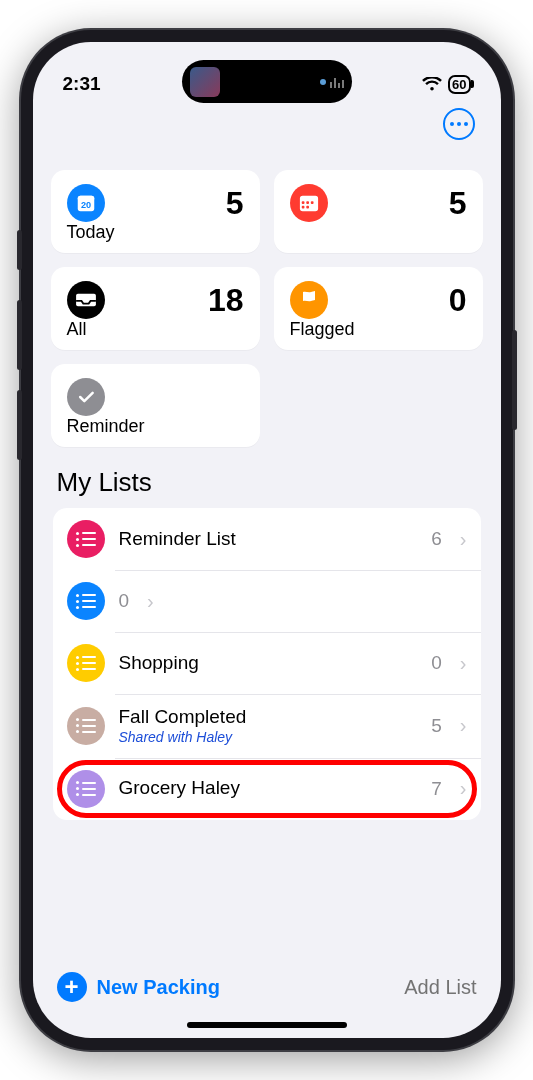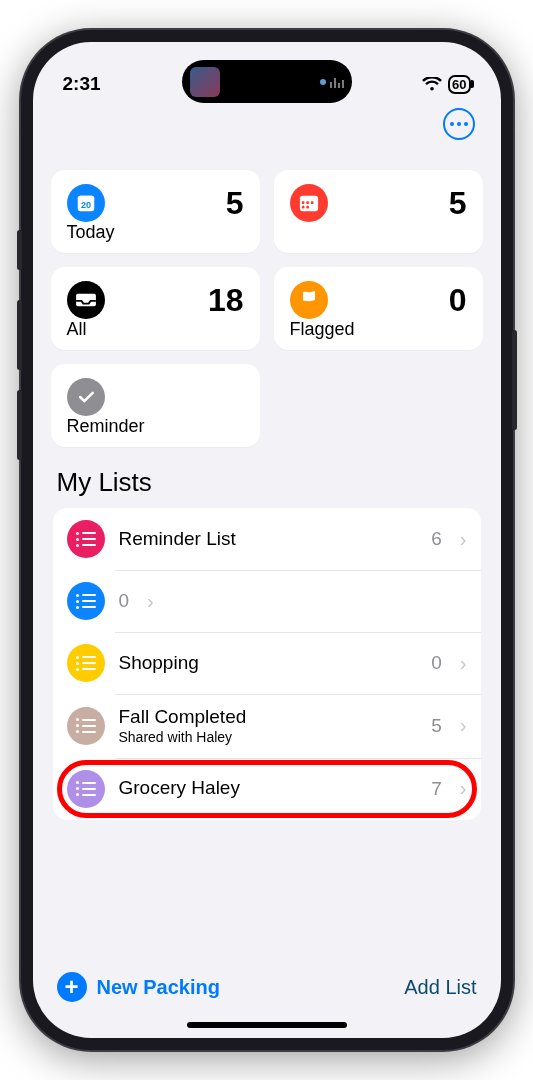--- a/index.html
+++ b/index.html
@@ -121,21 +121,21 @@
     display:flex; align-items:center; gap:14px;
     padding:12px 14px;
     position:relative;
   }
   .row + .row::before{
     content:""; position:absolute; left:62px; right:0; top:0; height:1px; background:#e5e5ea;
   }
   .row-ico{width:38px;height:38px;border-radius:50%;display:flex;align-items:center;justify-content:center;color:#fff;flex-shrink:0;}
   .row-texts{ flex:1; display:flex; flex-direction:column; line-height:1.2; }
   .row-title{ font-size:19px; }
-  .row-sub{ color:#000000; font-size:14px; }
+  .row-sub{ color:#1d4ed8; font-size:14px;font-style:italic; }
   .row-count{ color:#8e8e93; font-size:19px; margin-right:4px; }
   .chev{ color:#c7c7cc; font-size:20px; }
 
   .highlight{
     position:absolute; inset:2px 4px; border:5px solid #ff0000; border-radius:32px; pointer-events:none;
   }
 
   
   .c-pink{background:#e91e63;}
   .c-blue{background:#0a84ff;}
@@ -151,21 +151,21 @@
 
   
   .footer{
     margin-top:auto;
     display:flex; justify-content:space-between; align-items:center;
     padding:0 24px 10px;
     font-size:20px;
   }
   .new-reminder{ display:flex; align-items:center; gap:10px; color:#007aff; font-weight:600;}
   .plus-circle{width:30px;height:30px;border-radius:50%;background:#007aff;display:flex;align-items:center;justify-content:center;color:#fff;font-size:24px;line-height:1;font-weight:600;}
-  .add-list{ color:#0c4a6e; font-weight:500;}
+  .add-list{ color:#737373; font-weight:500;}
 
   
   .home-ind{ width:160px; height:6px; background:#000; border-radius:3px; margin:10px auto 10px; }
 
   svg{display:block;}
 </style>
 </head>
 <body>
 
 <div class="phone">

